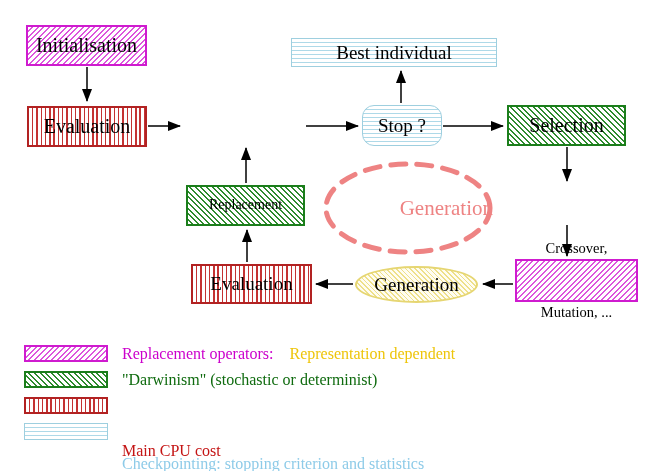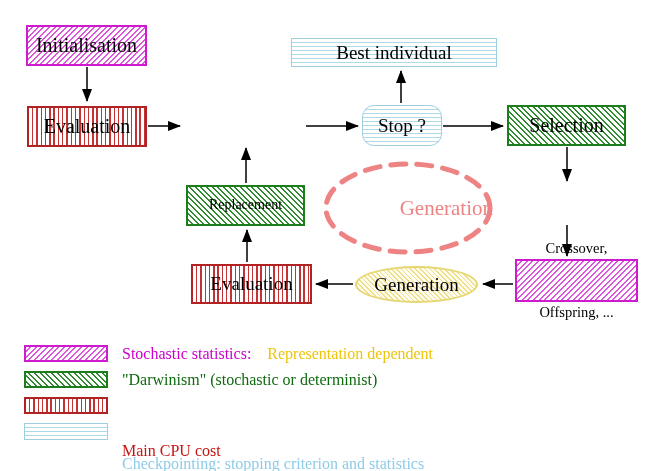--- a/index.html
+++ b/index.html
@@ -131,27 +131,27 @@
   <div class="node stripes-red fs19" style="left:191px;top:264px;width:121px;height:40px;">
     <span>Evaluation</span>
   </div>
 
   <div class="node hatch-yellow ellipse fs19" style="left:355px;top:266px;width:123px;height:37px;">
     <span>Generation</span>
   </div>
 
   <div class="node hatch-magenta fs14" style="left:515px;top:259px;width:123px;height:43px;flex-direction:column;gap:48px;">
     <span>Crossover,</span>
-    <span>Offspring, ...</span>
+    <span>Mutation, ...</span>
   </div>
 
   <div class="legend-row" style="top:345px;">
     <div class="swatch hatch-magenta"></div>
     <div class="legend-text">
-      <span style="color:#cc00cc;">Stochastic statistics:</span><span class="seg2" style="color:#eec50a;">Representation dependent</span>
+      <span style="color:#cc00cc;">Replacement operators:</span><span class="seg2" style="color:#eec50a;">Representation dependent</span>
     </div>
   </div>
 
   <div class="legend-row" style="top:371px;">
     <div class="swatch hatch-green"></div>
     <div class="legend-text" style="color:#0f6b0f;">"Darwinism" (stochastic or determinist)</div>
   </div>
 
   <div class="legend-row" style="top:397px;">
     <div class="swatch stripes-red"></div>

